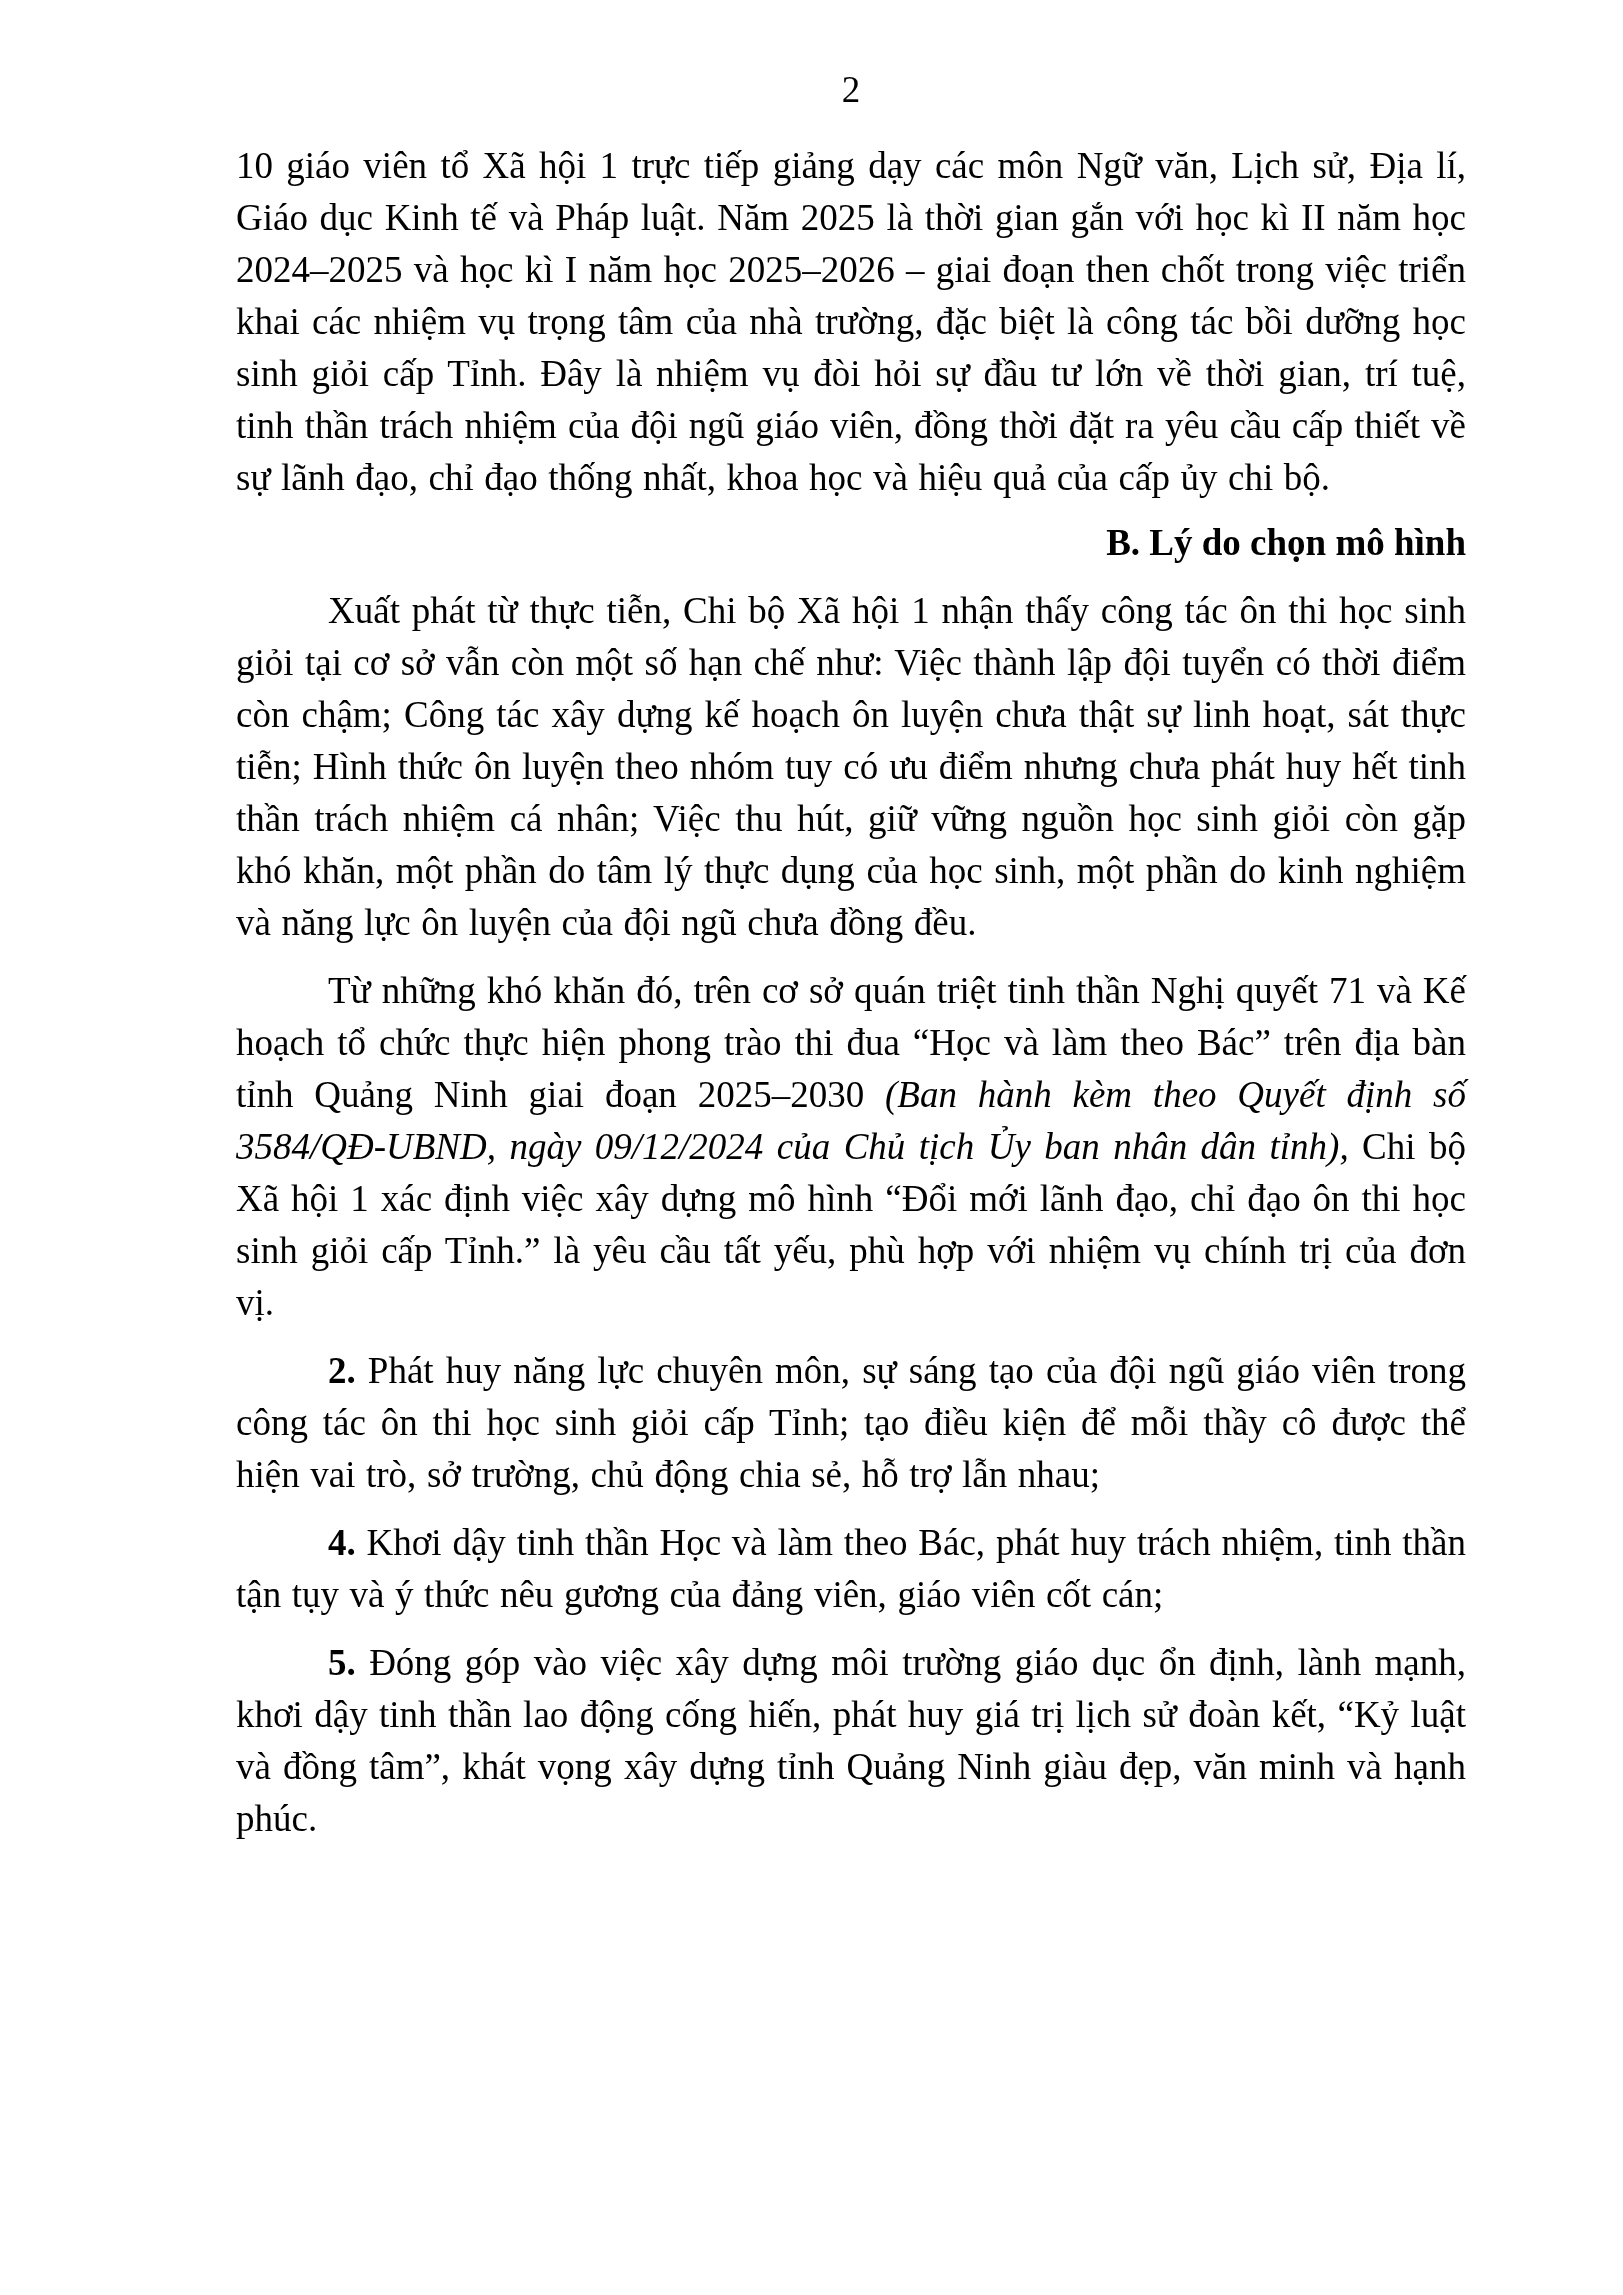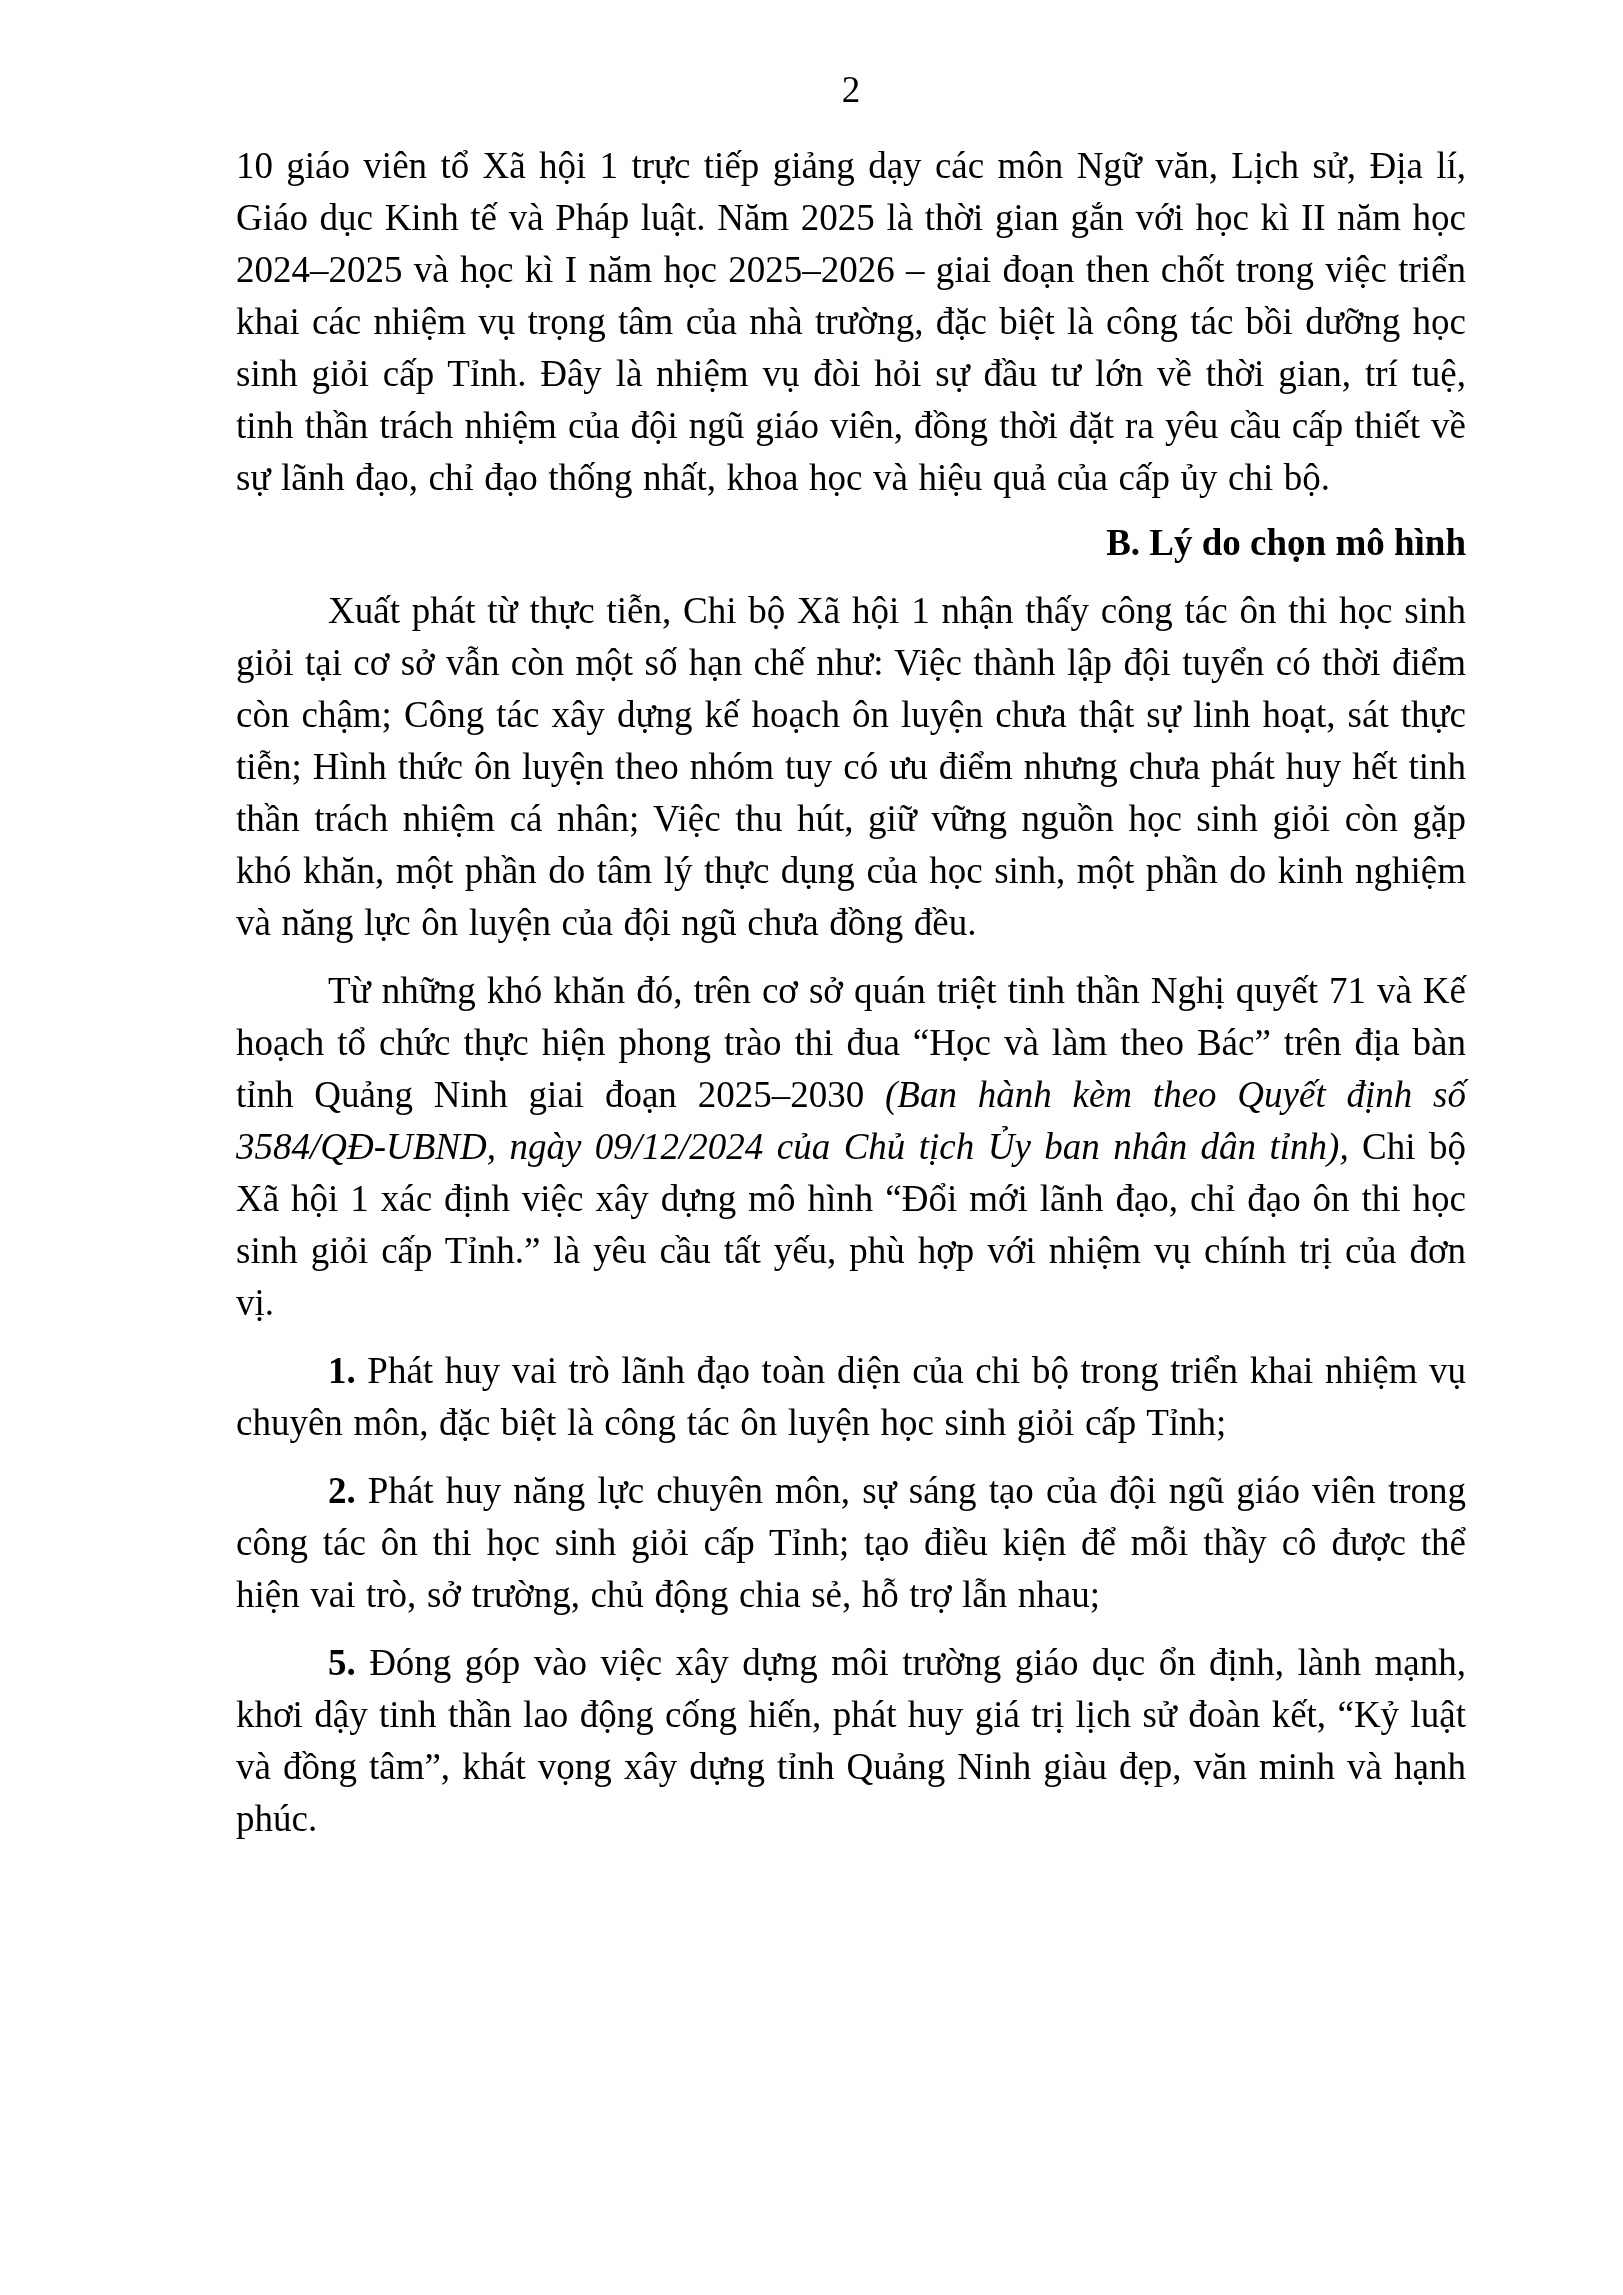--- a/index.html
+++ b/index.html
@@ -62,24 +62,24 @@
 
     <p class="para no-indent"><span>10 giáo viên tổ Xã hội 1 trực tiếp giảng dạy các môn Ngữ văn, Lịch sử, Địa lí, Giáo dục Kinh tế và Pháp luật. Năm 2025 là thời gian gắn với học kì II năm học 2024–2025 và học kì I năm học 2025–2026 – giai đoạn then chốt trong việc triển khai các nhiệm vụ trọng tâm của nhà trường, đặc biệt là công tác bồi dưỡng học sinh giỏi cấp Tỉnh. Đây là nhiệm vụ đòi hỏi sự đầu tư lớn về thời gian, trí tuệ, tinh thần trách nhiệm của đội ngũ giáo viên, đồng thời đặt ra yêu cầu cấp thiết về sự lãnh đạo, chỉ đạo thống nhất, khoa học và hiệu quả của cấp ủy chi bộ.</span></p>
 
     <p class="heading"><span>B. Lý do chọn mô hình</span></p>
 
     <p class="para"><span>Xuất phát từ thực tiễn, Chi bộ Xã hội 1 nhận thấy công tác ôn thi học sinh giỏi tại cơ sở vẫn còn một số hạn chế như: Việc thành lập đội tuyển có thời điểm còn chậm; Công tác xây dựng kế hoạch ôn luyện chưa thật sự linh hoạt, sát thực tiễn; Hình thức ôn luyện theo nhóm tuy có ưu điểm nhưng chưa phát huy hết tinh thần trách nhiệm cá nhân; Việc thu hút, giữ vững nguồn học sinh giỏi còn gặp khó khăn, một phần do tâm lý thực dụng của học sinh, một phần do kinh nghiệm và năng lực ôn luyện của đội ngũ chưa đồng đều.</span></p>
 
     <p class="para"><span>Từ những khó khăn đó, trên cơ sở quán triệt tinh thần Nghị quyết 71 và Kế hoạch tổ chức thực hiện phong trào thi đua “Học và làm theo Bác” trên địa bàn tỉnh Quảng Ninh giai đoạn 2025–2030 </span><span class="run-italic">(Ban hành kèm theo Quyết định số 3584/QĐ-UBND, ngày 09/12/2024 của Chủ tịch Ủy ban nhân dân tỉnh),</span><span> Chi bộ Xã hội 1 xác định việc xây dựng mô hình “Đổi mới lãnh đạo, chỉ đạo ôn thi học sinh giỏi cấp Tỉnh.” là yêu cầu tất yếu, phù hợp với nhiệm vụ chính trị của đơn vị.</span></p>
 
 
-    <p class="para"><span class="run-bold">1.</span><span> Phát huy vai trò lãnh đạo toàn diện của chi bộ trong triển khai nhiệm vụ chuyên môn, đặc biệt là công tác ôn luyện học sinh giỏi cấp Tỉnh;</span></p>
 
     <p class="para"><span class="run-bold">2.</span><span> Phát huy năng lực chuyên môn, sự sáng tạo của đội ngũ giáo viên trong công tác ôn thi học sinh giỏi cấp Tỉnh; tạo điều kiện để mỗi thầy cô được thể hiện vai trò, sở trường, chủ động chia sẻ, hỗ trợ lẫn nhau;</span></p>
 
 
+    <p class="para"><span class="run-bold">4.</span><span> Khơi dậy tinh thần Học và làm theo Bác, phát huy trách nhiệm, tinh thần tận tụy và ý thức nêu gương của đảng viên, giáo viên cốt cán;</span></p>
 
     <p class="para"><span class="run-bold">5.</span><span> Đóng góp vào việc xây dựng môi trường giáo dục ổn định, lành mạnh, khơi dậy tinh thần lao động cống hiến, phát huy giá trị lịch sử đoàn kết, “Kỷ luật và đồng tâm”, khát vọng xây dựng tỉnh Quảng Ninh giàu đẹp, văn minh và hạnh phúc.</span></p>
 
 
   </div>
 </div>
 
 
 </body></html>

